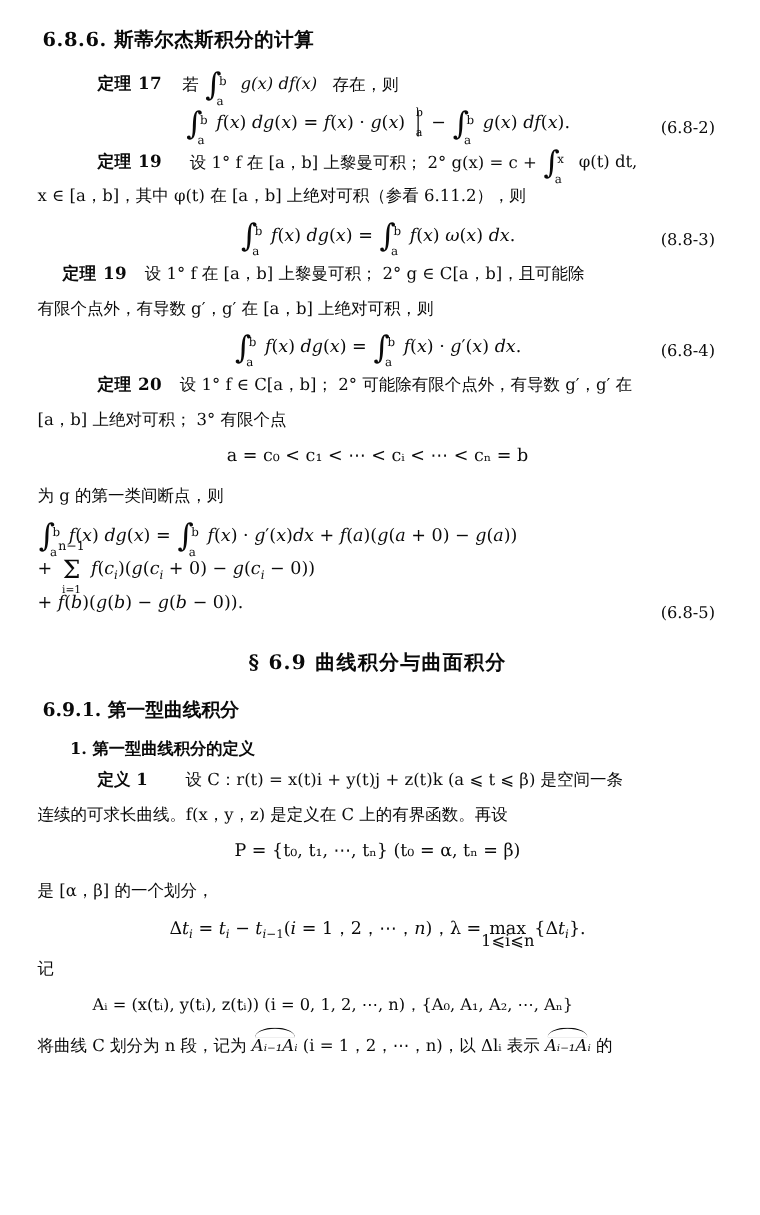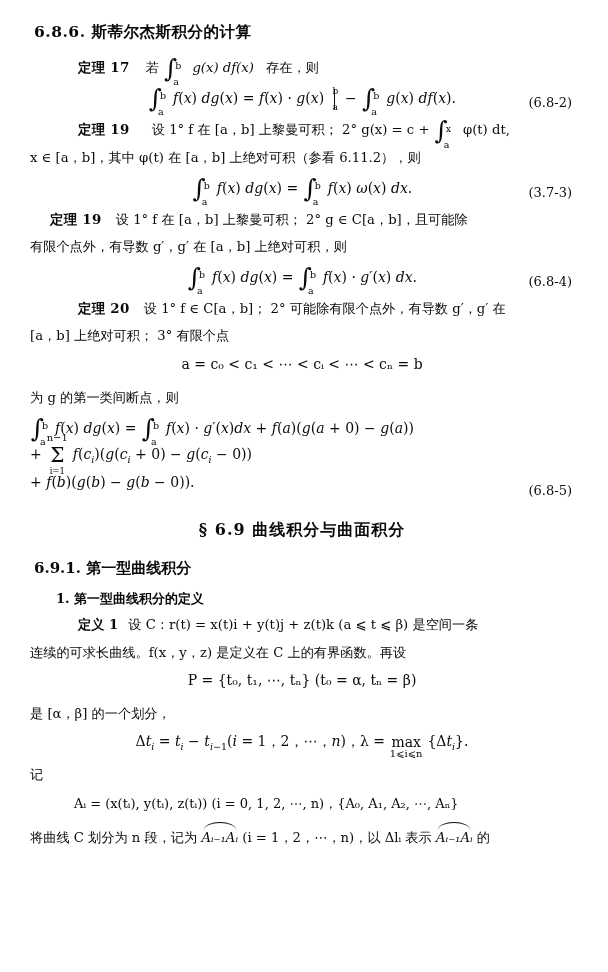--- a/index.html
+++ b/index.html
@@ -148,21 +148,21 @@
     vertical-align: middle;
     line-height: 1;
     margin: 0 2px;
     text-align: right;
   }
   .maxsub .lo {
     position: absolute;
     bottom: -10px;
     left: 50%;
     transform: translateX(-50%);
-    font-size: 10px;
+    font-size: 13px;
     white-space: nowrap;
   }
   .it { font-style: italic; }
   .vbar {
     display: inline-block;
     position: relative;
     width: 12px;
     vertical-align: middle;
   }
   .vbar .bar {
@@ -251,21 +251,21 @@
       <span style="margin-left:18px;">设   1° f 在 [a，b] 上黎曼可积；   2° g(x) = c +</span>
       <span class="intg"><span class="sym">∫</span><span class="lim"><span class="up">x</span><span class="lo">a</span></span></span>
       <span>φ(t) dt,</span>
     </div>
     <div class="para">x ∈ [a，b]，其中 φ(t) 在 [a，b] 上绝对可积（参看 6.11.2），则</div>
 
     <div class="eq-row">
       <div class="eq-center">
         <span class="intg"><span class="sym">∫</span><span class="lim"><span class="up">b</span><span class="lo">a</span></span></span><span class="it">f</span>(<span class="it">x</span>) <span class="it">dg</span>(<span class="it">x</span>) = <span class="intg"><span class="sym">∫</span><span class="lim"><span class="up">b</span><span class="lo">a</span></span></span><span class="it">f</span>(<span class="it">x</span>) <span class="it">ω</span>(<span class="it">x</span>) <span class="it">dx</span>.
       </div>
-      <div class="eq-tag">(3.7-3)</div>
+      <div class="eq-tag">(8.8-3)</div>
     </div>
 
     <div class="para" style="margin-left:20px;">
       <span class="thm">定理 19</span>
       <span style="margin-left:10px;">设   1° f 在 [a，b] 上黎曼可积；   2° g ∈ C[a，b]，且可能除</span>
     </div>
     <div class="para">有限个点外，有导数 g′，g′ 在 [a，b] 上绝对可积，则</div>
 
     <div class="eq-row">
       <div class="eq-center">
@@ -302,21 +302,21 @@
         <span class="eq-tag">(6.8-5)</span>
       </div>
     </div>
 
     <div class="bigsec-head">§ 6.9   曲线积分与曲面积分</div>
     <div class="subsec-head">6.9.1. 第一型曲线积分</div>
     <div class="subsub-head">1. 第一型曲线积分的定义</div>
 
     <div class="para" style="margin-left:48px;">
       <span class="def">定义 1</span>
-      <span style="margin-left:6px;">设 C：r(t) = x(t)i + y(t)j + z(t)k   (a ⩽ t ⩽ β) 是空间一条</span>
+      <span style="margin-left:26px;">设 C：r(t) = x(t)i + y(t)j + z(t)k   (a ⩽ t ⩽ β) 是空间一条</span>
     </div>
     <div class="para">连续的可求长曲线。f(x，y，z) 是定义在 C 上的有界函数。再设</div>
 
     <div class="eq-row eq-center">P = {t₀, t₁, ⋯, tₙ}   (t₀ = α, tₙ = β)</div>
 
     <div class="para">是 [α，β] 的一个划分，</div>
 
     <div class="eq-row eq-center">
       Δ<span class="it">t</span><sub><span class="it">i</span></sub> = <span class="it">t</span><sub><span class="it">i</span></sub> − <span class="it">t</span><sub><span class="it">i</span>−1</sub>(<span class="it">i</span> = 1，2，⋯，<span class="it">n</span>)，λ =
       <span class="maxsub">max<span class="lo">1⩽i⩽n</span></span>

